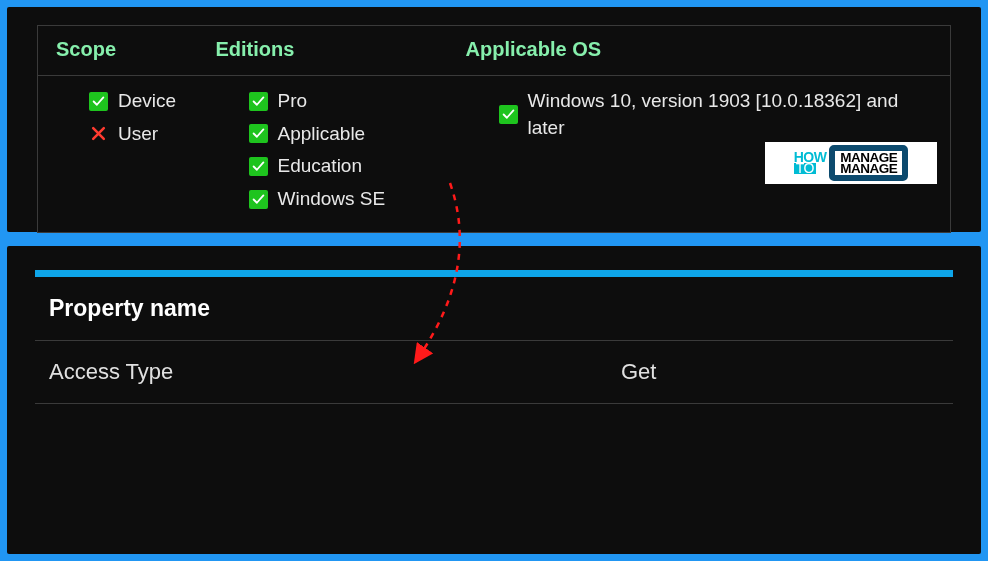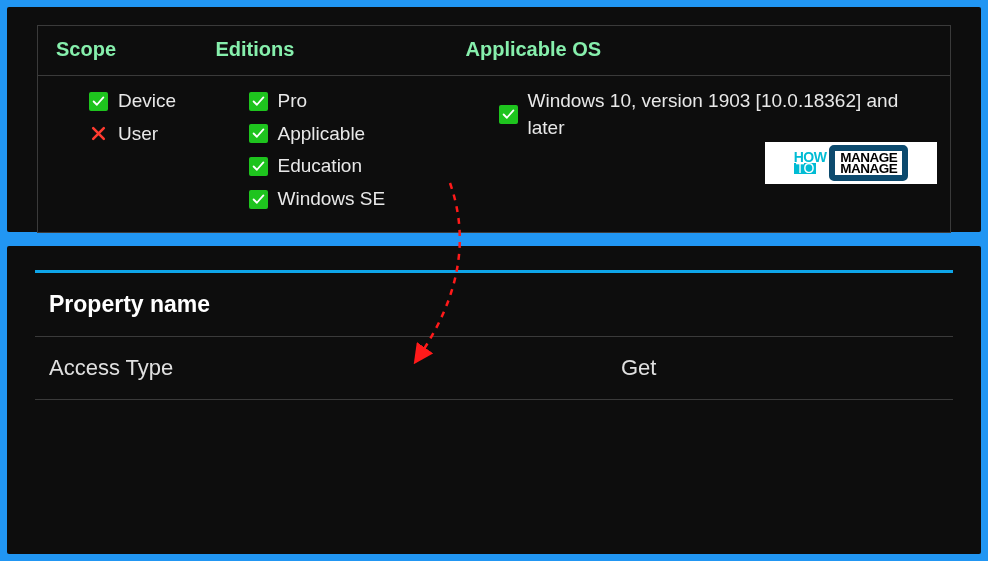--- a/index.html
+++ b/index.html
@@ -152,21 +152,21 @@
     .logo-manage, .logo-devices {
       font-family: "Arial Black", Arial, sans-serif;
       font-weight: 900;
       font-size: 13.5px;
       color: #000;
       letter-spacing: -0.5px;
     }
 
     .bottom-inner {
       margin: 0 28px;
-      border-top: 3px solid #0ea5e9;
+      border-top: 7px solid #0ea5e9;
     }
 
     .bottom-row {
       display: flex;
       border-bottom: 1px solid #3a3a3a;
       padding: 18px 22px 18px 14px;
       align-items: center;
     }
 
     .bottom-header {

